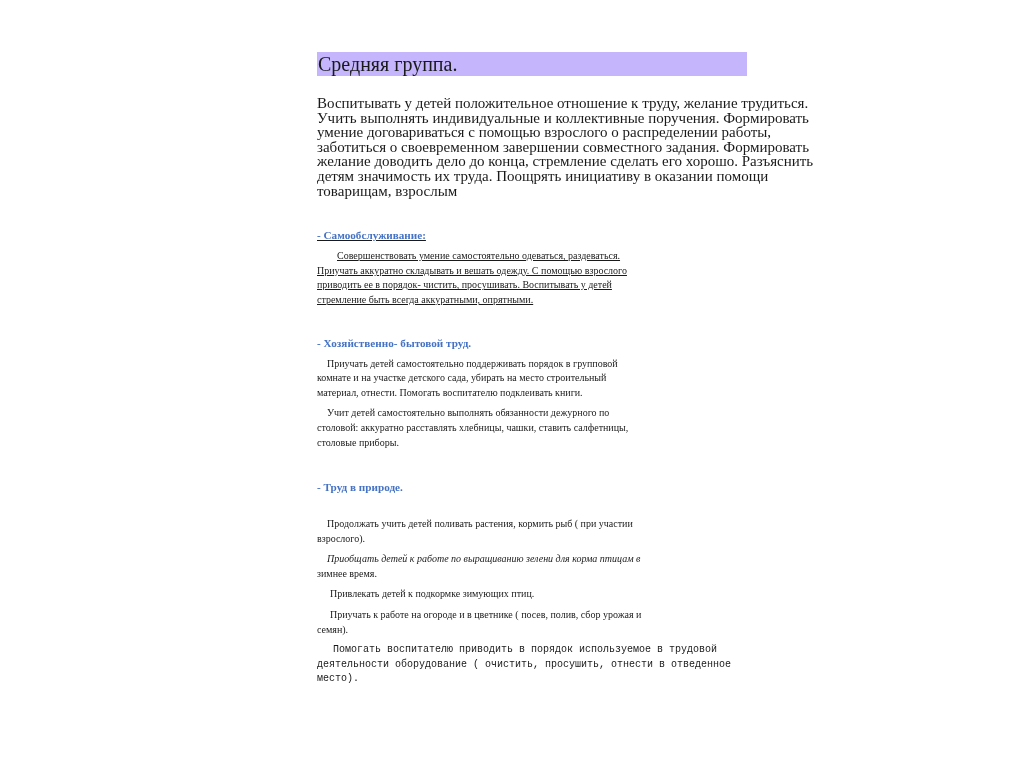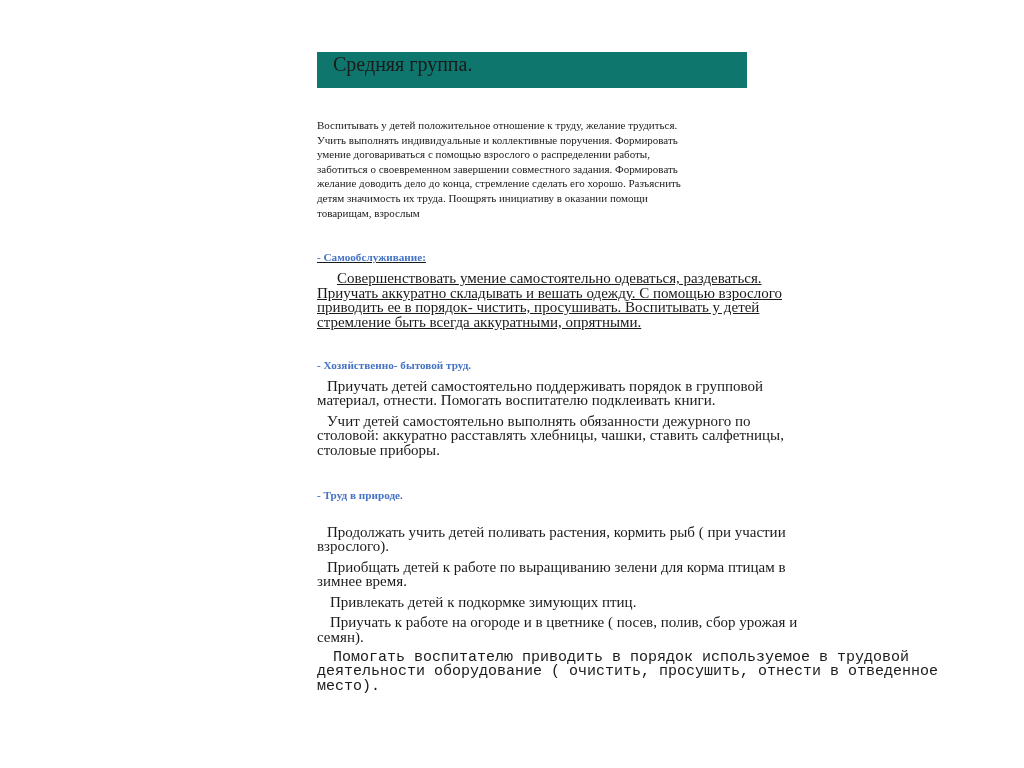--- a/index.html
+++ b/index.html
@@ -12,43 +12,43 @@
     }
     .page {
       position: absolute;
       left: 317px;
       top: 52px;
       width: 430px;
       font-family: "Liberation Serif", serif;
       color: #1a1a1a;
     }
     .title {
-      background: #0f766e;
+      background: #c4b5fd;
       font-size: 20px;
       line-height: 24px;
-      height: 36px;
-      padding-left: 16px;
+      height: 24px;
+      padding-left: 1px;
       margin: 0;
       font-weight: normal;
       white-space: nowrap;
     }
     .intro {
-      margin-top: 30px;
-      font-size: 11px;
+      margin-top: 20px;
+      font-size: 15px;
       line-height: 14.6px;
     }
     .section-heading {
       color: #4472c4;
       font-weight: bold;
       font-size: 11.2px;
       line-height: 14px;
       margin: 0;
     }
     .para {
-      font-size: 15px;
+      font-size: 10px;
       line-height: 14.6px;
       margin: 0;
     }
     .indent1 { text-indent: 10px; }
     .l { display: block; white-space: nowrap; }
   </style>
 </head>
 <body>
 
 <div class="page">
@@ -71,37 +71,38 @@
       <span class="l" style="text-indent:0">Приучать аккуратно складывать и вешать одежду. С помощью взрослого</span>
       <span class="l" style="text-indent:0">приводить ее в порядок- чистить, просушивать. Воспитывать у детей</span>
       <span class="l" style="text-indent:0">стремление быть всегда аккуратными, опрятными.</span>
     </p>
   </div>
 
   <div style="margin-top:28px;">
     <p class="section-heading">- Хозяйственно- бытовой труд.</p>
     <p class="para" style="margin-top:7px;">
       <span class="l" style="padding-left:10px;">Приучать детей самостоятельно поддерживать порядок в групповой</span>
+      <span class="l">комнате и на участке детского сада, убирать на место строительный</span>
       <span class="l">материал, отнести. Помогать воспитателю подклеивать книги.</span>
     </p>
     <p class="para" style="margin-top:6px;">
       <span class="l" style="padding-left:10px;">Учит детей самостоятельно выполнять обязанности дежурного по</span>
       <span class="l">столовой: аккуратно расставлять хлебницы, чашки, ставить салфетницы,</span>
       <span class="l">столовые приборы.</span>
     </p>
   </div>
 
   <div style="margin-top:30px;">
     <p class="section-heading">- Труд в природе.</p>
     <p class="para" style="margin-top:23px;">
       <span class="l" style="padding-left:10px;">Продолжать учить детей поливать растения, кормить рыб ( при участии</span>
       <span class="l">взрослого).</span>
     </p>
     <p class="para" style="margin-top:6px;">
-      <span class="l" style="padding-left:10px;">Приобщать детей к работе по выращиванию зелени для корма птицам в</span>
+      <span class="l" style="padding-left:10px;font-style:italic;">Приобщать детей к работе по выращиванию зелени для корма птицам в</span>
       <span class="l">зимнее время.</span>
     </p>
     <p class="para" style="margin-top:6px;">
       <span class="l" style="padding-left:13px;">Привлекать детей к подкормке зимующих птиц.</span>
     </p>
     <p class="para" style="margin-top:6px;">
       <span class="l" style="padding-left:13px;">Приучать к работе на огороде и в цветнике ( посев, полив, сбор урожая и</span>
       <span class="l">семян).</span>
     </p>
     <p class="para" style="margin-top:6px;font-family:Liberation Mono, monospace;">

